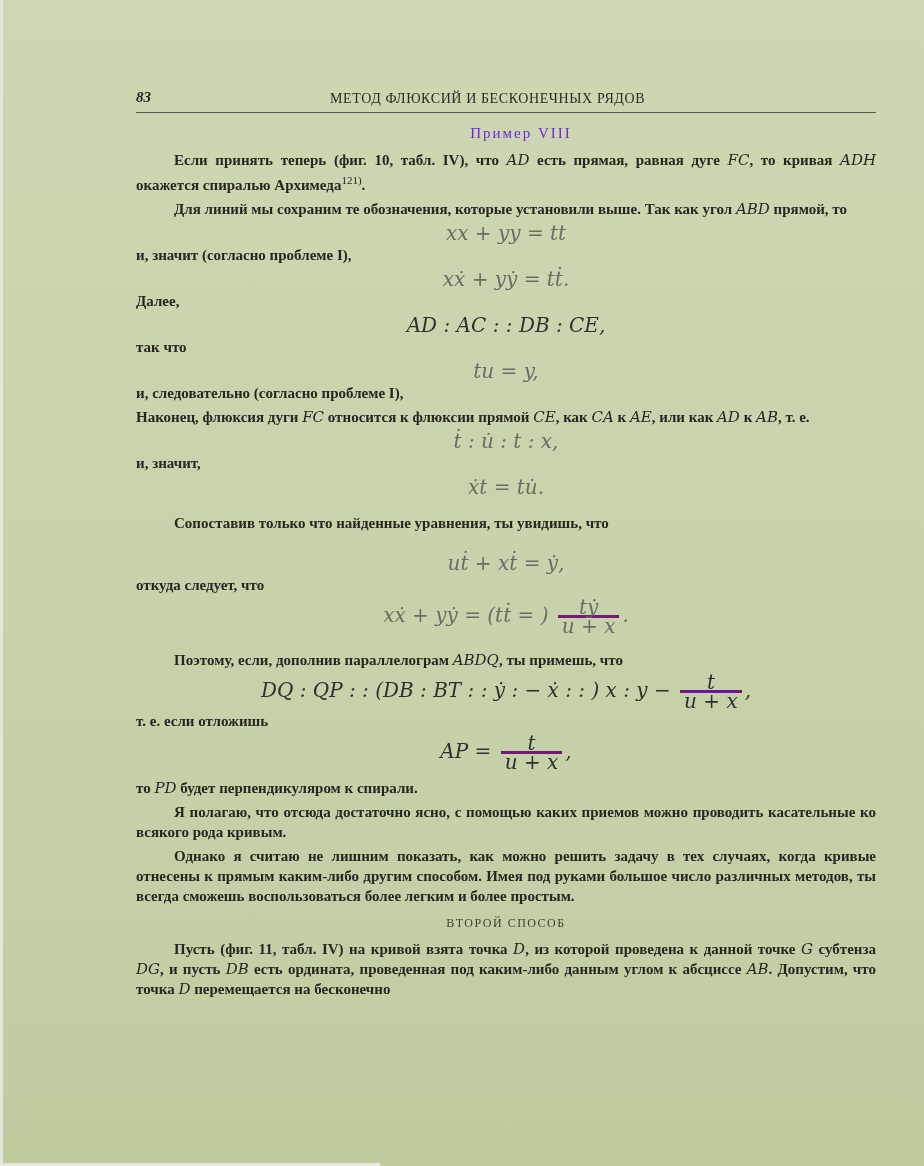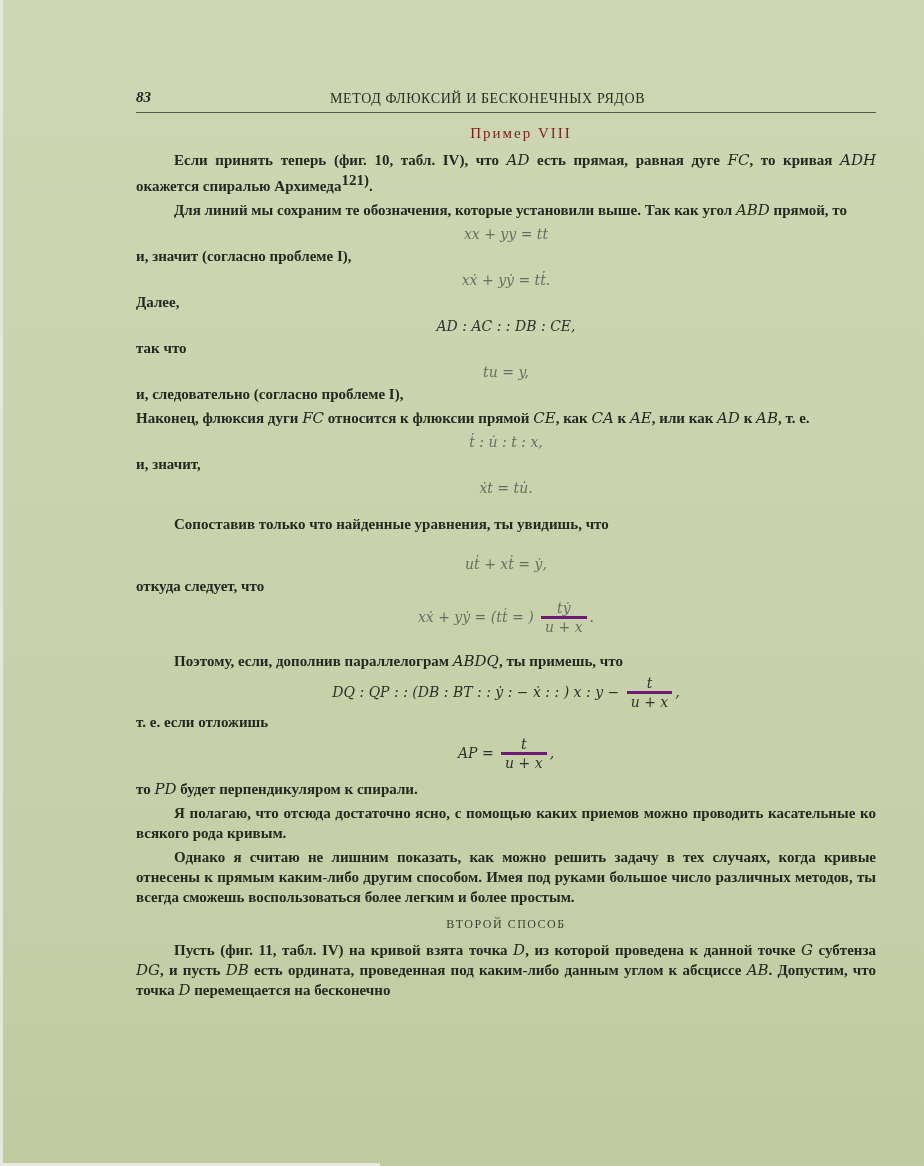--- a/index.html
+++ b/index.html
@@ -54,50 +54,50 @@
     font-size: 14px;
     letter-spacing: 0.6px;
     text-transform: uppercase;
     color: #2a2b25;
   }
   .section-title {
     text-align: center;
     margin-top: 12px;
     font-size: 15px;
     letter-spacing: 2px;
-    color: #7f1d1d;
+    color: #6d28d9;
     padding-left: 30px;
   }
   p {
     margin: 0;
     font-size: 15px;
     line-height: 20px;
     text-align: justify;
     font-weight: bold;
     color: #26271f;
   }
   p.indent { text-indent: 38px; }
   .eq {
     text-align: center;
     font-family: "DejaVu Serif", serif;
     font-style: italic;
-    font-size: 14px;
+    font-size: 20px;
     color: #6a6c62;
     line-height: 20px;
     margin: 4px 0 2px 0;
   }
   .eq.dark { color: #2f312a; }
   i.var {
     font-family: "DejaVu Serif", serif;
     font-style: italic;
     font-weight: normal;
   }
   sup.note {
-    font-size: 15px;
-    font-weight: bold;
+    font-size: 11px;
+    font-weight: normal;
   }
   .frac {
     display: inline-block;
     vertical-align: middle;
     text-align: center;
     margin: 0 3px;
   }
   .frac .num {
     display: block;
     border-bottom: 3px solid #701a75;

